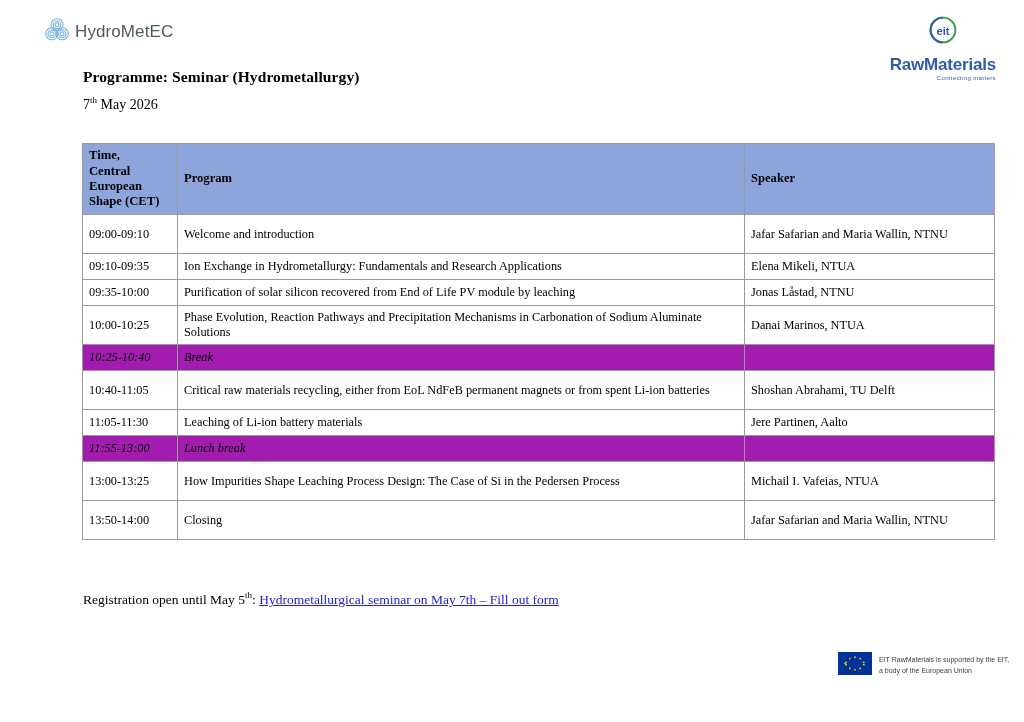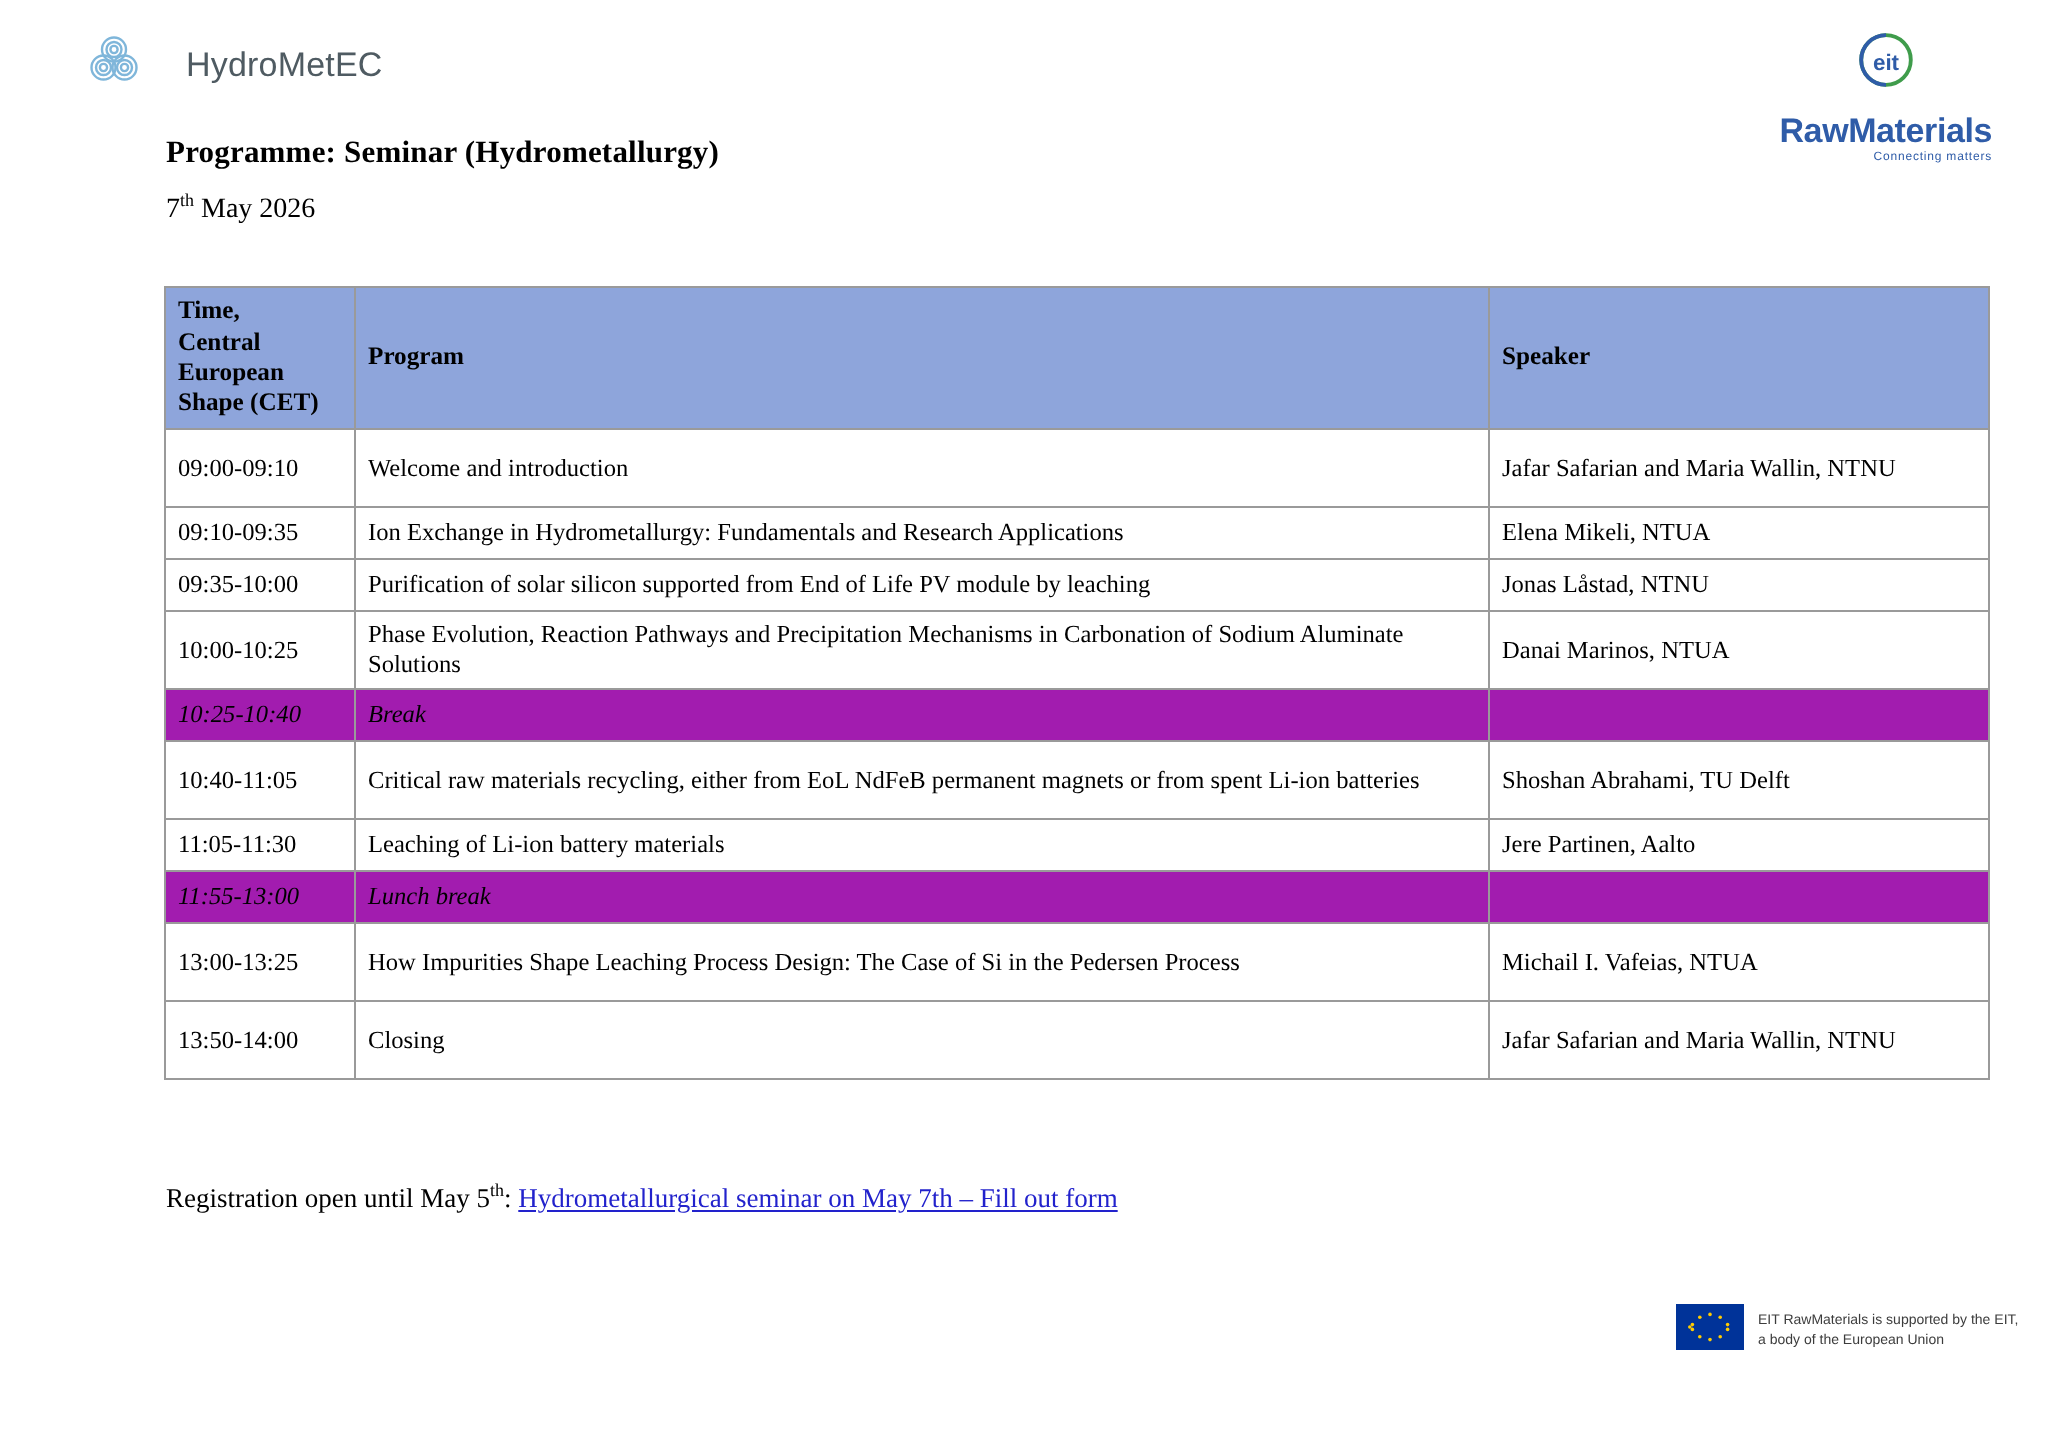--- a/index.html
+++ b/index.html
@@ -16,21 +16,21 @@
     overflow: hidden;
   }
 
   
   .hdr-left {
     position: absolute;
     left: 42px;
     top: 15px;
     display: flex;
     align-items: center;
-    gap: 21px;
+    gap: 3px;
   }
   .hdr-left .wordmark {
     font-family: "Liberation Sans", "DejaVu Sans", sans-serif;
     font-size: 17px;
     color: #4f5b62;
     letter-spacing: .1px;
   }
 
   .hdr-right {
     position: absolute;
@@ -214,21 +214,21 @@
         <td>Welcome and introduction</td>
         <td>Jafar Safarian and Maria Wallin, NTNU</td>
       </tr>
       <tr class="short">
         <td class="time">09:10-09:35</td>
         <td>Ion Exchange in Hydrometallurgy: Fundamentals and Research Applications</td>
         <td>Elena Mikeli, NTUA</td>
       </tr>
       <tr class="short">
         <td class="time">09:35-10:00</td>
-        <td>Purification of solar silicon supported from End of Life PV module by leaching</td>
+        <td>Purification of solar silicon recovered from End of Life PV module by leaching</td>
         <td>Jonas Låstad, NTNU</td>
       </tr>
       <tr class="tall">
         <td class="time">10:00-10:25</td>
         <td>Phase Evolution, Reaction Pathways and Precipitation Mechanisms in Carbonation of Sodium Aluminate Solutions</td>
         <td>Danai Marinos, NTUA</td>
       </tr>
       <tr class="break-row short">
         <td class="time">10:25-10:40</td>
         <td>Break</td>

